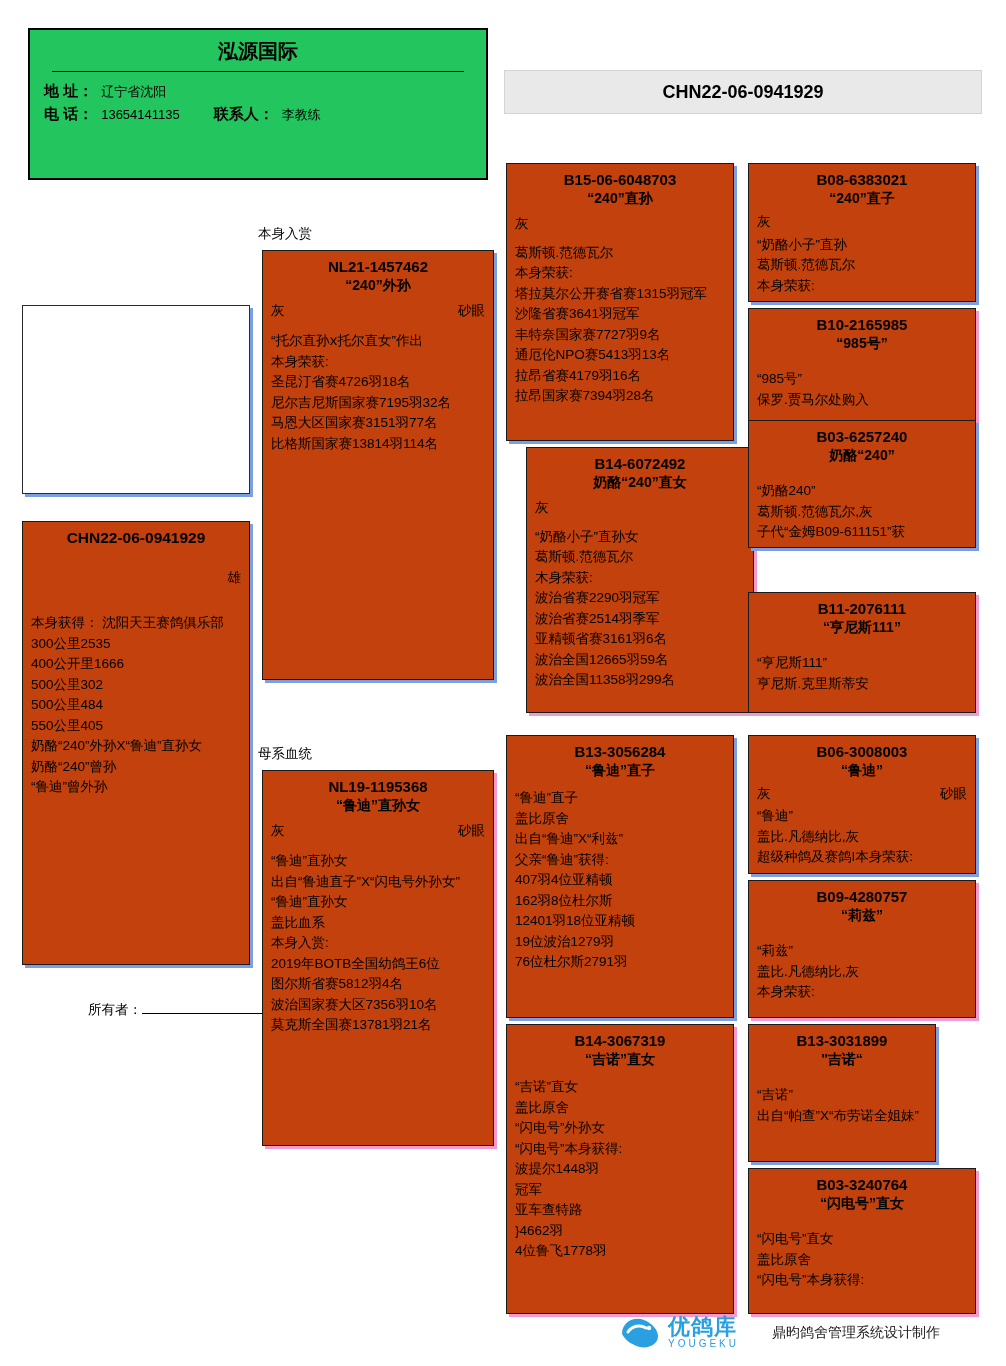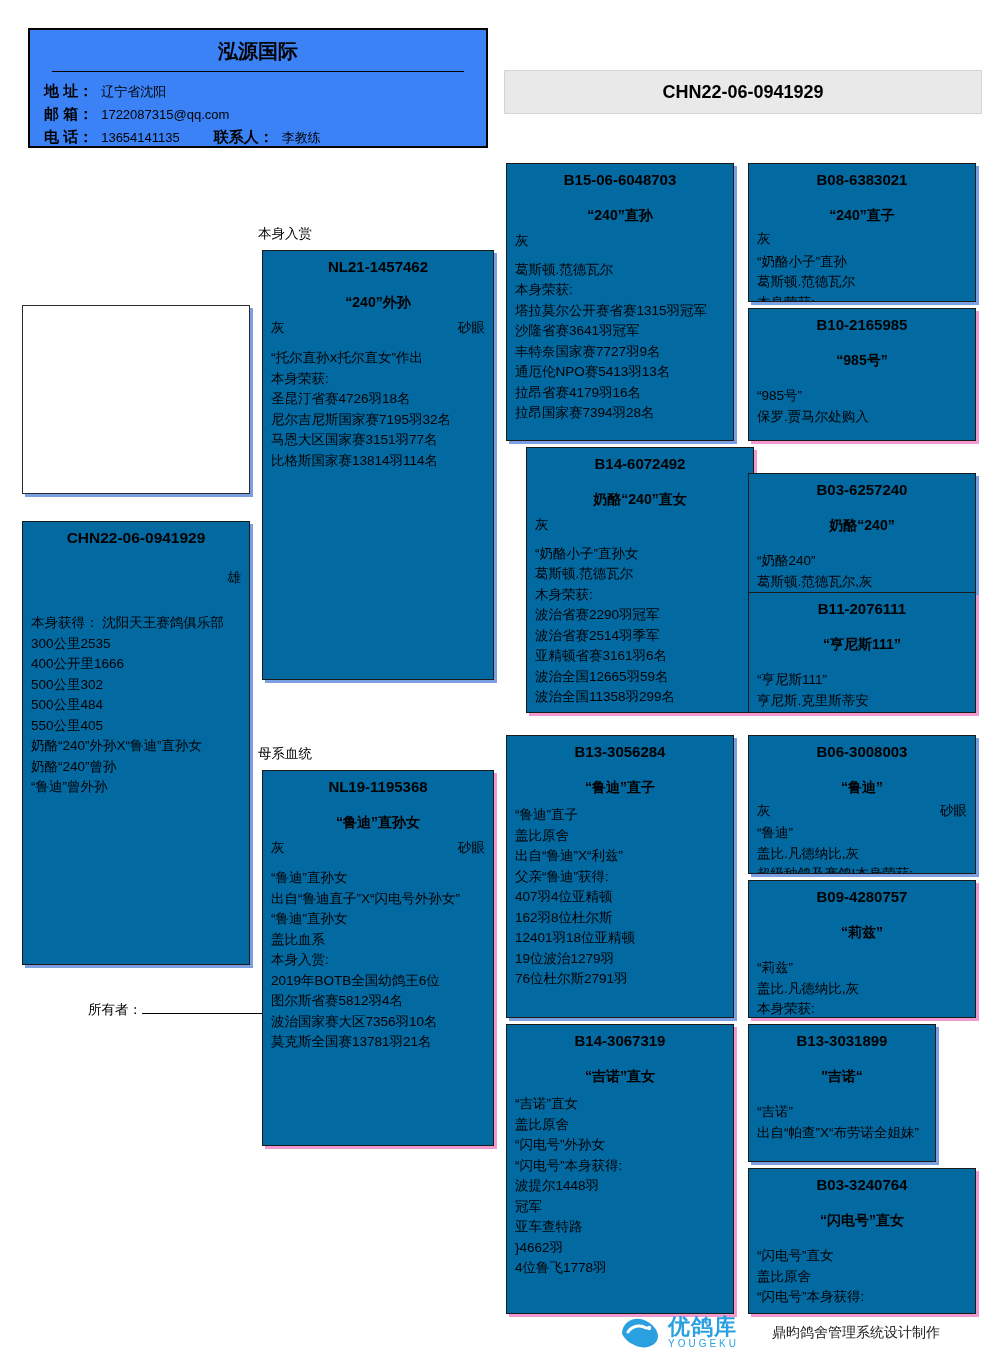--- a/index.html
+++ b/index.html
@@ -9,22 +9,22 @@
     position:relative;
     background:#ffffff;
     font-family:"Liberation Sans", sans-serif;
     font-size:13.5px;
     color:#000;
   }
   .abs { position:absolute; }
 
   
   .company-box {
-    left:28px; top:28px; width:460px; height:120px;
-    border:2px solid #000; background:#3b82f6;
+    left:28px; top:28px; width:460px; height:152px;
+    border:2px solid #000; background:#22c55e;
     padding:6px 14px 0 14px;
   }
   .company-title {
     text-align:center; font-weight:bold; font-size:20px;
     padding-bottom:6px; border-bottom:1px solid #000;
     margin:2px 8px 8px 8px;
   }
   .company-row { display:flex; align-items:baseline; line-height:22px; }
   .company-label { font-weight:bold; font-size:15px; white-space:nowrap; }
   .company-value { font-size:13px; margin-left:8px; }
@@ -33,32 +33,32 @@
   
   .ring-banner {
     left:504px; top:70px; width:478px; height:44px;
     background:#e9e9e9; border:1px solid #d4d4d4;
     display:flex; align-items:center; justify-content:center;
     font-weight:bold; font-size:18px;
   }
 
   
   .card {
-    background:#0369a1;
+    background:#c2410c;
     border:1px solid #2b2b2b;
     padding:6px 8px;
     overflow:hidden;
   }
   .card.blue  { box-shadow: 3px 3px 0 0 #7b9fe0; border-color:#1a1a1a; }
   .card.pink  { box-shadow: 3px 3px 0 0 #f09ad0; border-color:#1a1a1a; }
   .card-title {
     text-align:center; font-weight:bold; font-size:15px; line-height:19px;
   }
   .card-sub {
-    text-align:center; font-weight:bold; font-size:14px; line-height:19px;margin-top:17px;
+    text-align:center; font-weight:bold; font-size:14px; line-height:19px;
   }
   .card-body { font-size:13.5px; line-height:20.5px; margin-top:2px; white-space:pre-wrap; }
   .colorrow { display:flex; justify-content:space-between; font-size:13.5px; line-height:20px;}
   .section-label { font-size:13.5px; }
 
   
   .subject {
     left:22px; top:521px; width:228px; height:444px;
   }
   .subject .card-title { font-size:15.5px; }
@@ -87,21 +87,21 @@
 
   
   .g2-a { left:506px; top:163px; width:228px; height:278px; }
   .g2-b { left:526px; top:447px; width:228px; height:266px; }
   .g2-c { left:506px; top:735px; width:228px; height:283px; }
   .g2-d { left:506px; top:1024px; width:228px; height:290px; }
 
   
   .g3-a { left:748px; top:163px; width:228px; height:139px; }
   .g3-b { left:748px; top:308px; width:228px; height:133px; }
-  .g3-c { left:748px; top:473px; width:228px; height:128px; }
+  .g3-c { left:748px; top:420px; width:228px; height:128px; }
   .g3-d { left:748px; top:592px; width:228px; height:121px; }
   .g3-e { left:748px; top:735px; width:228px; height:139px; }
   .g3-f { left:748px; top:880px; width:228px; height:138px; }
   .g3-g { left:748px; top:1024px; width:188px; height:138px; }
   .g3-h { left:748px; top:1168px; width:228px; height:146px; }
 
   
   .footer { left:0; top:1306px; width:1006px; height:60px; }
   .logo-wrap { position:absolute; left:618px; top:6px; display:flex; align-items:center; }
   .logo-mark { width:44px; height:40px; margin-right:6px; }
@@ -110,24 +110,20 @@
   .footer-note { position:absolute; left:772px; top:18px; font-size:14px; color:#222; }
 </style>
 </head>
 <body>
 
 <div class="abs company-box">
   <div class="company-title">泓源国际</div>
   <div class="company-row">
     <span class="company-label">地 址：</span>
     <span class="company-value">辽宁省沈阳</span>
-  </div>
-  <div class="company-row">
-    <span class="company-label">邮 箱：</span>
-    <span class="company-value">1722087315@qq.com</span>
   </div>
   <div class="company-row2">
     <span class="company-label">电 话：</span>
     <span class="company-value">13654141135</span>
     <span class="company-label" style="margin-left:34px;">联系人：</span>
     <span class="company-value">李教练</span>
   </div>
 </div>
 
 <div class="abs ring-banner">CHN22-06-0941929</div>

